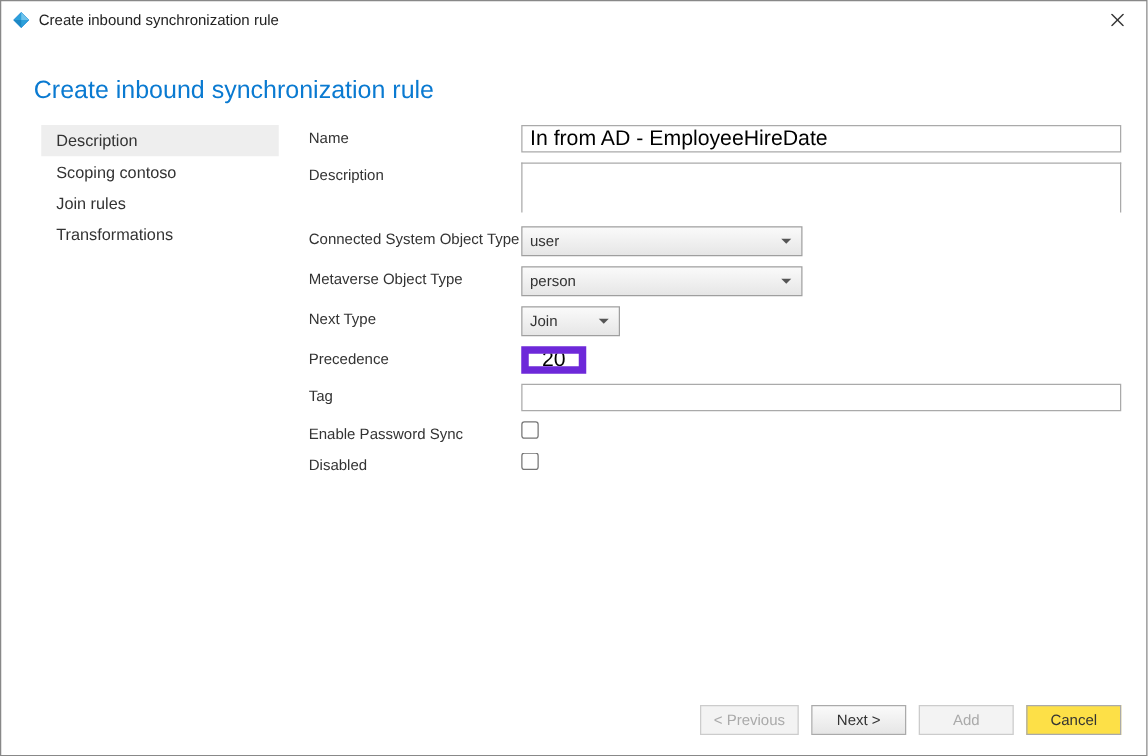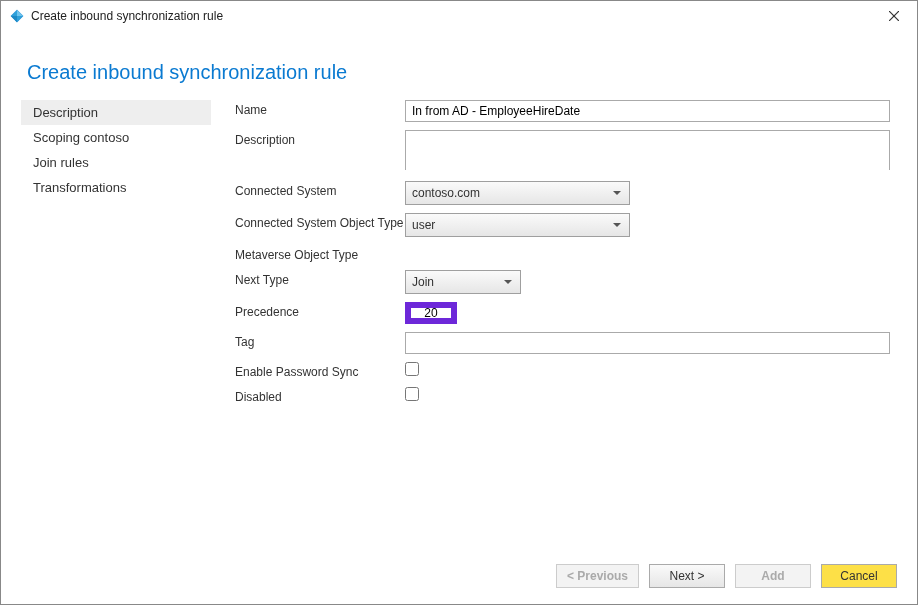--- a/index.html
+++ b/index.html
@@ -52,21 +52,21 @@
       cursor: pointer;
     }
     .page-heading {
       color: #0a7ad1;
       font-size: 20px;
       font-weight: 400;
       margin: 30px 0 16px 26px;
     }
     .main {
       display: flex;
-      padding: 0 20px 0 20px;
+      padding: 0 20px 0 32px;
     }
     .sidebar {
       width: 190px;
       flex-shrink: 0;
     }
     .sidebar-item {
       padding: 5px 12px;
       font-size: 13px;
       color: #333;
       cursor: pointer;
@@ -91,21 +91,21 @@
     }
     .form-field {
       flex: 1;
     }
     .text-input {
       width: 100%;
       max-width: 485px;
       height: 22px;
       border: 1px solid #aaa;
       padding: 0 6px;
-      font-size: 12px;
+      font-size: 17px;
       font-family: inherit;
       background: #fff;
     }
     .text-input.narrow {
       width: 52px;
       border: 6px solid #6d28d9;
       text-align: center;
     }
     .textarea-input {
       width: 100%;
@@ -127,21 +127,21 @@
       display: flex;
       align-items: center;
       padding: 0 22px 0 6px;
       font-size: 12px;
       cursor: pointer;
     }
     .dropdown.wide {
       width: 225px;
     }
     .dropdown.small {
-      width: 116px;
+      width: 79px;
     }
     .dropdown::after {
       content: "";
       position: absolute;
       right: 8px;
       top: 50%;
       width: 0;
       height: 0;
       border-left: 4px solid transparent;
       border-right: 4px solid transparent;
@@ -167,21 +167,20 @@
       font-size: 12px;
       color: #333;
       cursor: pointer;
       padding: 0 10px;
     }
     .btn:disabled {
       color: #aaa;
       background: #f3f3f3;
       cursor: default;
       border-color: #ccc;
-      font-weight: bold;
     }
     .btn.cancel {
       background: #fde047;
     }
   </style>
 </head>
 <body>
 
 <div class="titlebar">
   <span class="app-icon">
@@ -219,40 +218,37 @@
       </div>
     </div>
 
     <div class="form-row">
       <div class="form-label">Description</div>
       <div class="form-field">
         <textarea class="textarea-input" style=""></textarea>
       </div>
     </div>
 
-    <div class="form-row">
-      <div class="form-label">Connected System</div>
-      <div class="form-field">
-        <div class="dropdown wide">
-          <span>contoso.com</span>
-        </div>
-      </div>
-    </div>
 
     <div class="form-row">
       <div class="form-label">Connected System Object Type</div>
       <div class="form-field">
         <div class="dropdown wide">
           <span>user</span>
         </div>
       </div>
     </div>
 
     <div class="form-row">
       <div class="form-label">Metaverse Object Type</div>
+      <div class="form-field">
+        <div class="dropdown wide">
+          <span>person</span>
+        </div>
+      </div>
     </div>
 
     <div class="form-row">
       <div class="form-label">Next Type</div>
       <div class="form-field">
         <div class="dropdown small">
           <span>Join</span>
         </div>
       </div>
     </div>

